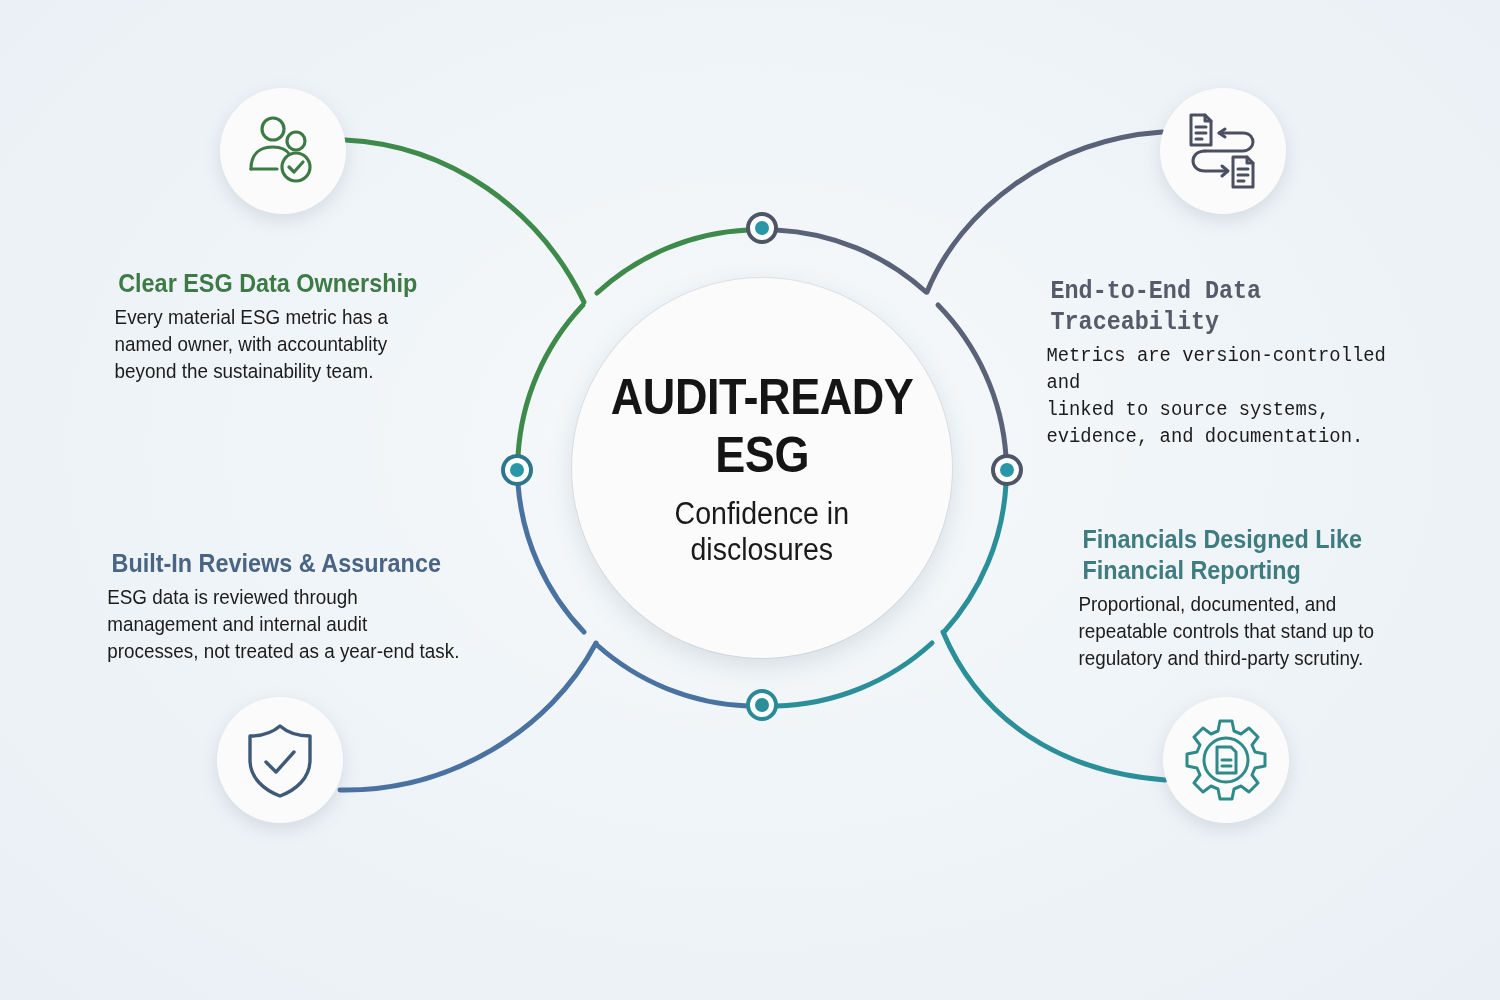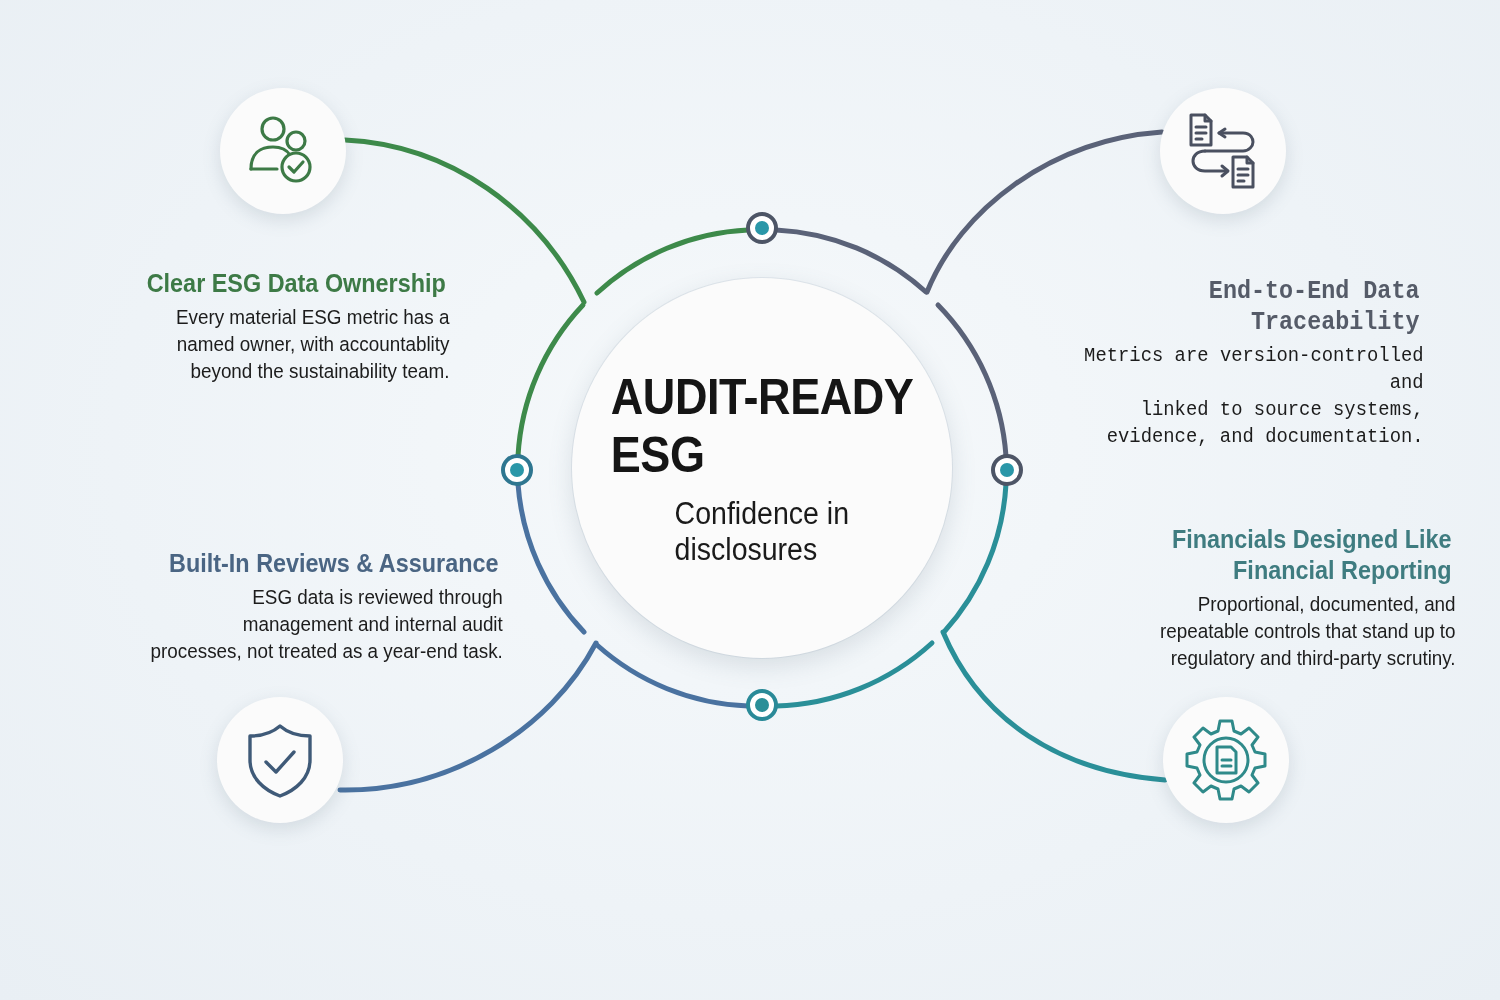--- a/index.html
+++ b/index.html
@@ -7,37 +7,37 @@
     width:1500px; height:1000px; overflow:hidden; position:relative;
     background: radial-gradient(ellipse at 50% 45%, #f6f9fb 0%, #eef3f7 60%, #e9eff4 100%);
     font-family: "Liberation Sans", "DejaVu Sans", sans-serif;
   }
   svg.diagram { position:absolute; left:0; top:0; width:1500px; height:1000px; }
   .center-circle {
     position:absolute; left:572px; top:278px; width:380px; height:380px;
     border-radius:50%; background:#fbfbfb;
     box-shadow: 0 8px 24px rgba(90,110,130,0.18), 0 0 0 1px rgba(200,210,220,0.4);
     display:flex; flex-direction:column; align-items:center; justify-content:center;
-    text-align:left;
+    text-align:center;
   }
   .center-title {
     font-weight:700; font-size:50px; line-height:58px; color:#151515;
     letter-spacing:-0.5px; transform: scaleX(0.9);
   }
   .center-sub {
     margin-top:12px; font-size:31px; line-height:36px; color:#1a1a1a;
     transform: scaleX(0.92);
   }
   .icon-circle {
     position:absolute; width:126px; height:126px; border-radius:50%;
     background:#fbfbfb;
     box-shadow: 0 6px 18px rgba(90,110,130,0.18);
     display:flex; align-items:center; justify-content:center;
   }
-  .card { position:absolute; text-align:right; }
+  .card { position:absolute; text-align:left; }
   .card-title {
     font-weight:700; font-size:26px; line-height:31px; transform: scaleX(0.9);
     transform-origin:center;
   }
   .card-body {
     margin-top:4px; font-size:20.5px; line-height:27px; color:#1c1c1c;
     transform: scaleX(0.92); transform-origin:center;
   }
 </style>
 </head>

